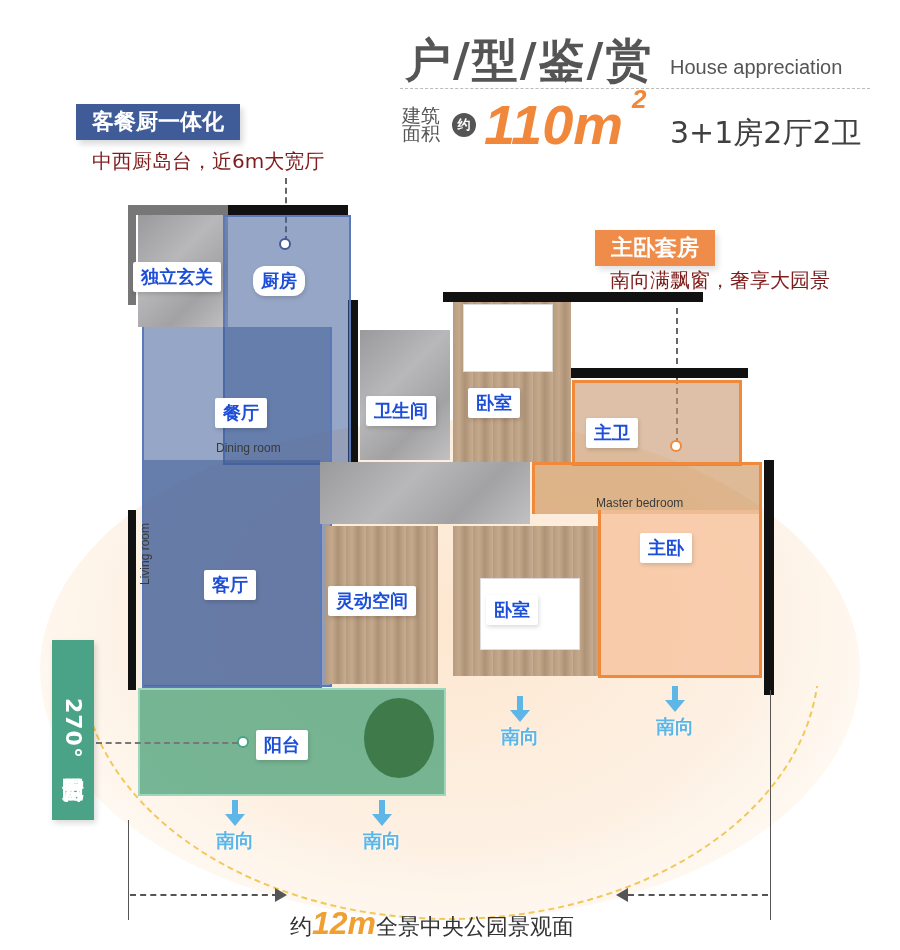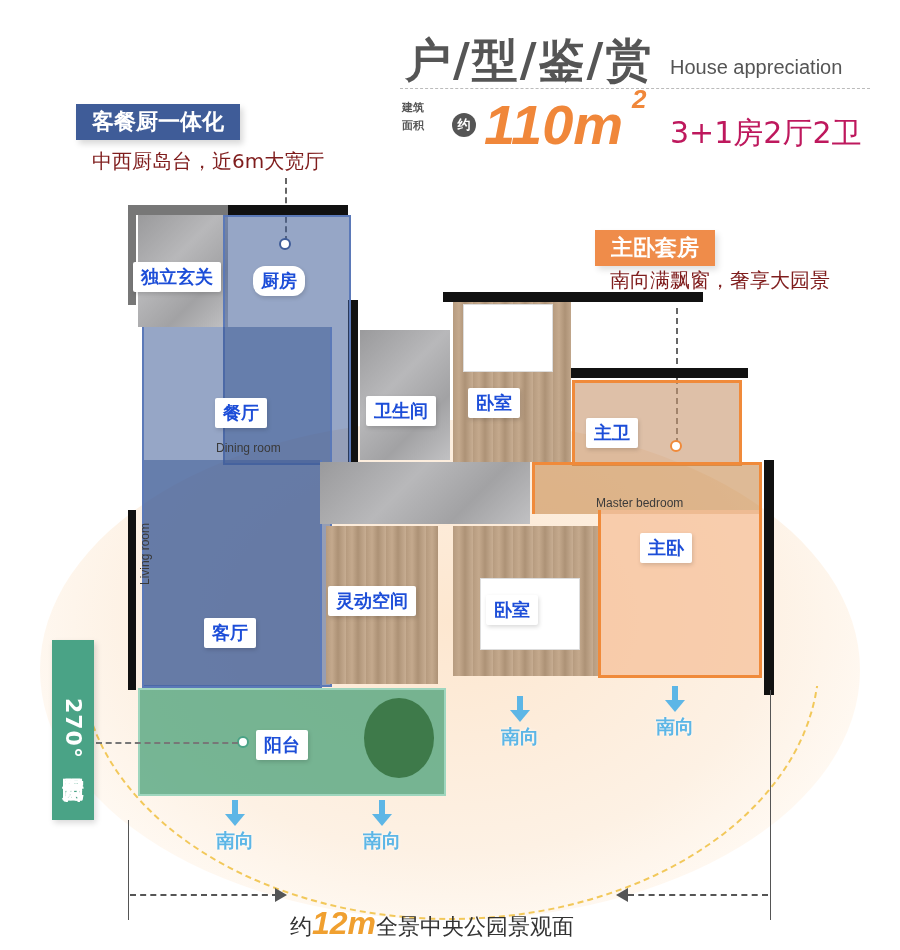--- a/index.html
+++ b/index.html
@@ -4,25 +4,25 @@
 <style>
   * { box-sizing: border-box; margin: 0; padding: 0; }
   html, body { width: 900px; height: 950px; background: #ffffff; overflow: hidden; }
   body { position: relative; font-family: "DejaVu Sans", "Liberation Sans", sans-serif; color: #333; }
   .abs { position: absolute; }
 
   
   .title-main { left: 405px; top: 30px; font-size: 46px; font-weight: bold; color: #555; letter-spacing: 2px; white-space: nowrap; }
   .title-en { left: 670px; top: 56px; font-size: 20px; color: #555; white-space: nowrap; font-family: "Liberation Sans", sans-serif; }
   .title-rule { left: 400px; top: 88px; width: 470px; height: 0; border-top: 1px dashed #bbb; }
-  .area-label { left: 402px; top: 99px; font-size: 11px; line-height: 18px; color: #555; width: 40px; font-weight: bold; }
+  .area-label { left: 402px; top: 106px; font-size: 19px; line-height: 18px; color: #555; width: 40px; }
   .approx-badge { left: 452px; top: 113px; width: 24px; height: 24px; border-radius: 50%; background: #555; color: #fff; font-size: 13px; font-weight: bold; text-align: center; line-height: 24px; }
   .area-value { left: 484px; top: 92px; font-size: 56px; font-weight: bold; font-style: italic; color: #f0873a; white-space: nowrap; font-family: "Liberation Sans", sans-serif; }
   .area-sup { left: 632px; top: 84px; font-size: 26px; font-weight: bold; font-style: italic; color: #f0873a; font-family: "Liberation Sans", sans-serif; }
-  .layout-text { left: 670px; top: 113px; font-size: 30px; color: #be185d; white-space: nowrap; }
+  .layout-text { left: 670px; top: 113px; font-size: 30px; color: #404040; white-space: nowrap; }
 
   
   .badge { color: #fff; font-weight: bold; font-size: 22px; padding: 3px 16px; white-space: nowrap; }
   .badge-blue { left: 76px; top: 104px; background: #3f5c98; box-shadow: 3px 4px 6px rgba(0,0,0,0.15); }
   .badge-orange { left: 595px; top: 230px; background: #ef8c4a; box-shadow: 3px 4px 6px rgba(0,0,0,0.12); }
   .callout-text { font-size: 20px; color: #7f1d1d; white-space: nowrap; }
   .c1 { left: 92px; top: 148px; }
   .c2 { left: 610px; top: 267px; }
   .dash-v { width: 0; border-left: 2px dashed #666; }
 
@@ -104,21 +104,21 @@
   <div class="room-label" style="left:5px; top:62px;">独立玄关</div>
 
   <div class="room blue-overlay" style="left:95px; top:15px; width:128px; height:250px;"></div>
   <div class="room blue-overlay" style="left:14px; top:127px; width:190px; height:360px; border-top:none;"></div>
   <div class="room blue-overlay" style="left:14px; top:260px; width:180px; height:228px; border-top:none;"></div>
 
   <div class="dot" style="left:151px; top:38px;"></div>
   <div class="room-label" style="left:125px; top:66px;border-radius:12px;">厨房</div>
   <div class="room-label" style="left:87px; top:198px;">餐厅</div>
   <div class="room-en" style="left:88px; top:241px;">Dining room</div>
-  <div class="room-label" style="left:76px; top:370px;margin-top:48px;">客厅</div>
+  <div class="room-label" style="left:76px; top:370px;">客厅</div>
   <div class="room-en" style="left:10px; top:385px; transform: rotate(-90deg); transform-origin: left top;">Living room</div>
 
   <div class="room marble" style="left:232px; top:130px; width:90px; height:130px;"></div>
   <div class="room-label" style="left:238px; top:196px;">卫生间</div>
 
   <div class="room wood" style="left:325px; top:102px; width:118px; height:160px;"></div>
   <div class="room white-room" style="left:335px; top:104px; width:90px; height:68px; border:1px solid #ddd;"></div>
   <div class="room-label" style="left:340px; top:188px;">卧室</div>
 
   <div class="room marble" style="left:192px; top:262px; width:210px; height:62px;"></div>

